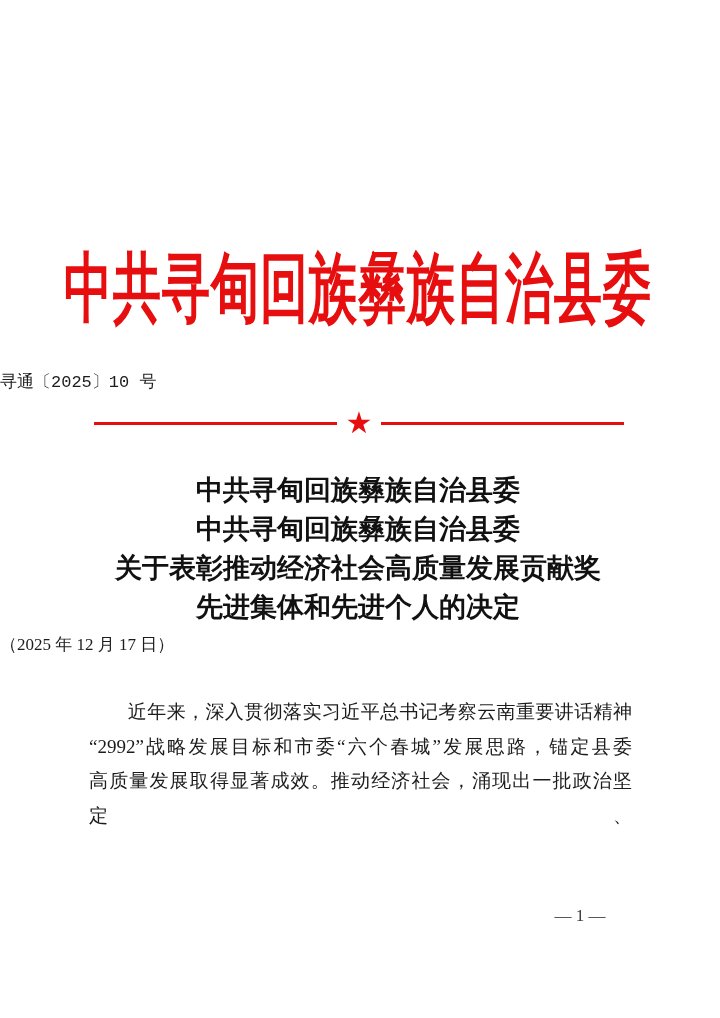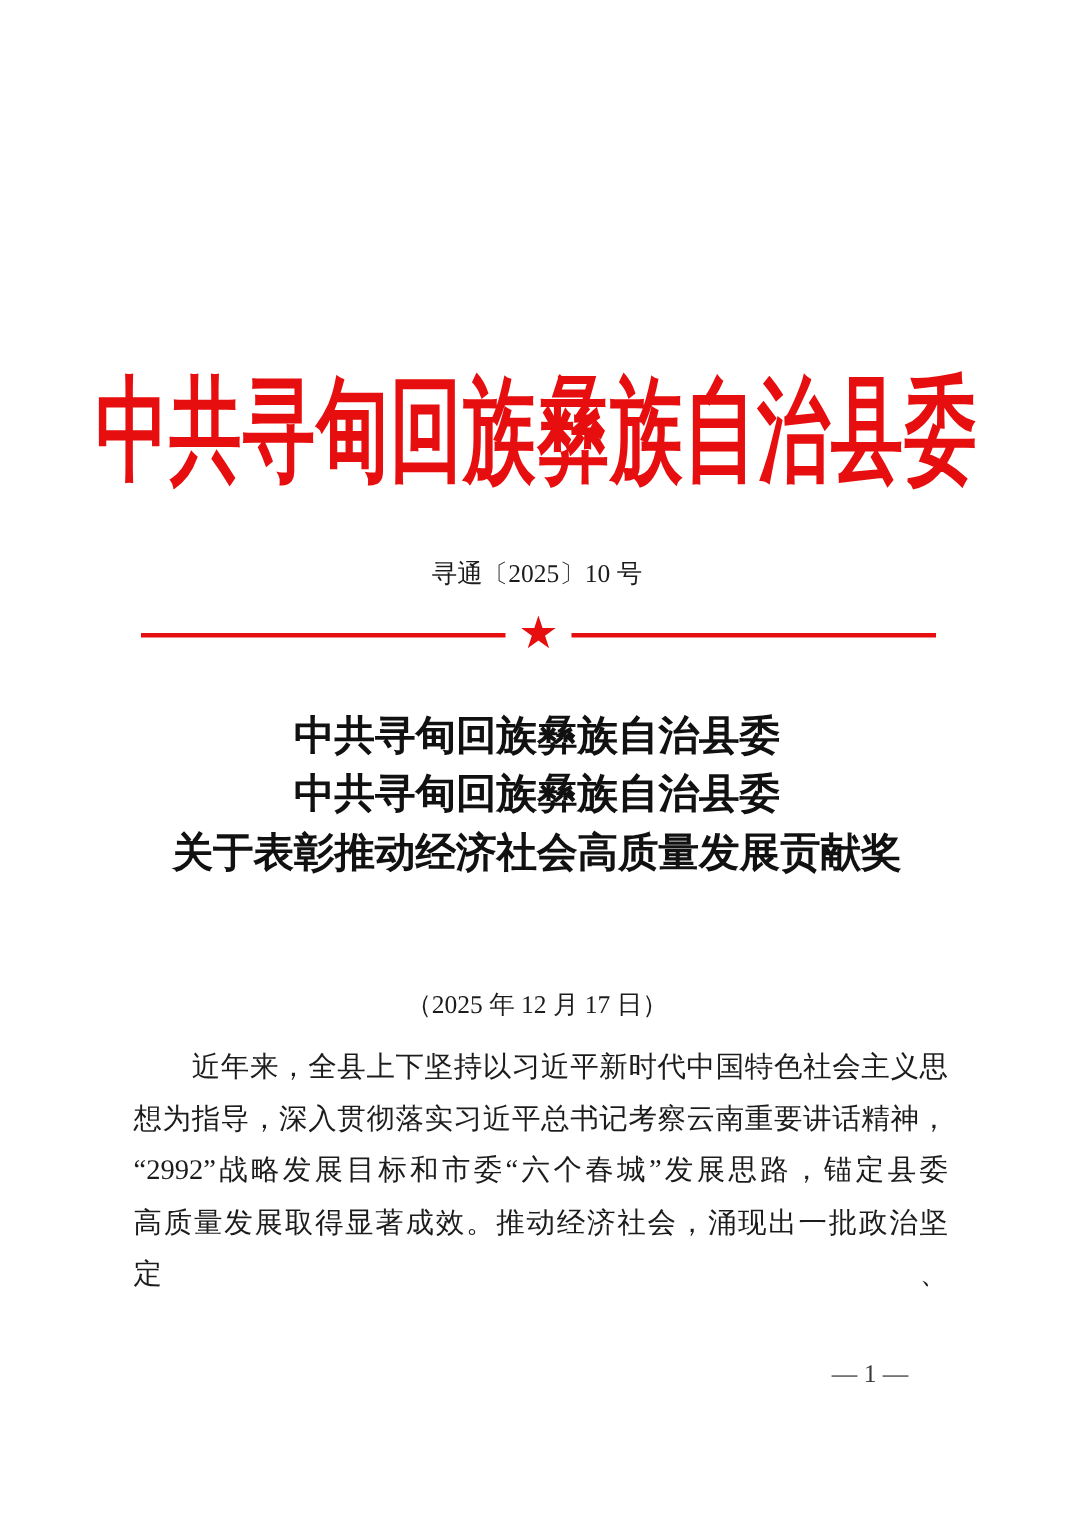--- a/index.html
+++ b/index.html
@@ -31,24 +31,24 @@
     transform: scaleY(1.58);
     transform-origin: center top;
     letter-spacing: 1px;
   }
   
   .doc-number {
     position: absolute;
     top: 371px;
     left: 0;
     width: 100%;
-    text-align: center;
     font-size: 17px;
     line-height: 24px;
     color: var(--body-text, #1c1c1c);
+    font-family: Liberation Mono, monospace;
   }
   
   .divider {
     position: absolute;
     top: 407px;
     left: 94px;
     right: 92px;
     height: 32px;
     display: flex;
     align-items: center;
@@ -78,25 +78,23 @@
     font-weight: 700;
     line-height: 39px;
     color: #111111;
     white-space: nowrap;
   }
   .date-line {
     position: absolute;
     top: 633px;
     left: 0;
     width: 100%;
-    text-align: center;
     font-size: 17px;
     line-height: 24px;
     color: var(--body-text, #1c1c1c);
-    margin-top: 25px;
   }
   
   .body-block {
     position: absolute;
     top: 695px;
     left: 89px;
     width: 543px;
   }
   .body-line {
     font-size: 19px;
@@ -130,26 +128,26 @@
   <div class="divider">
     <span class="dline"></span>
     <span class="star">★</span>
     <span class="dline"></span>
   </div>
 
   <div class="title-block">
       <div class="title-line">中共寻甸回族彝族自治县委</div>
       <div class="title-line">中共寻甸回族彝族自治县委</div>
       <div class="title-line">关于表彰推动经济社会高质量发展贡献奖</div>
+      <div class="title-line">先进集体和先进个人的决定</div>
     </div>
 
   <div class="date-line">（2025 年 12 月 17 日）</div>
 
   <div class="body-block">
-      <div class="body-line">　　近年来，全县上下坚持以习近平新时代中国特色社会主义思</div>
-      <div class="body-line">想为指导，深入贯彻落实习近平总书记考察云南重要讲话精神，</div>
+      <div class="body-line">　　近年来，深入贯彻落实习近平总书记考察云南重要讲话精神</div>
       <div class="body-line">“2992”战略发展目标和市委“六个春城”发展思路，锚定县委</div>
       <div class="body-line">高质量发展取得显著成效。推动经济社会，涌现出一批政治坚定、</div>
     </div>
 
   <div class="page-number">— 1 —</div>
 
 </div>
 
 </body></html>

